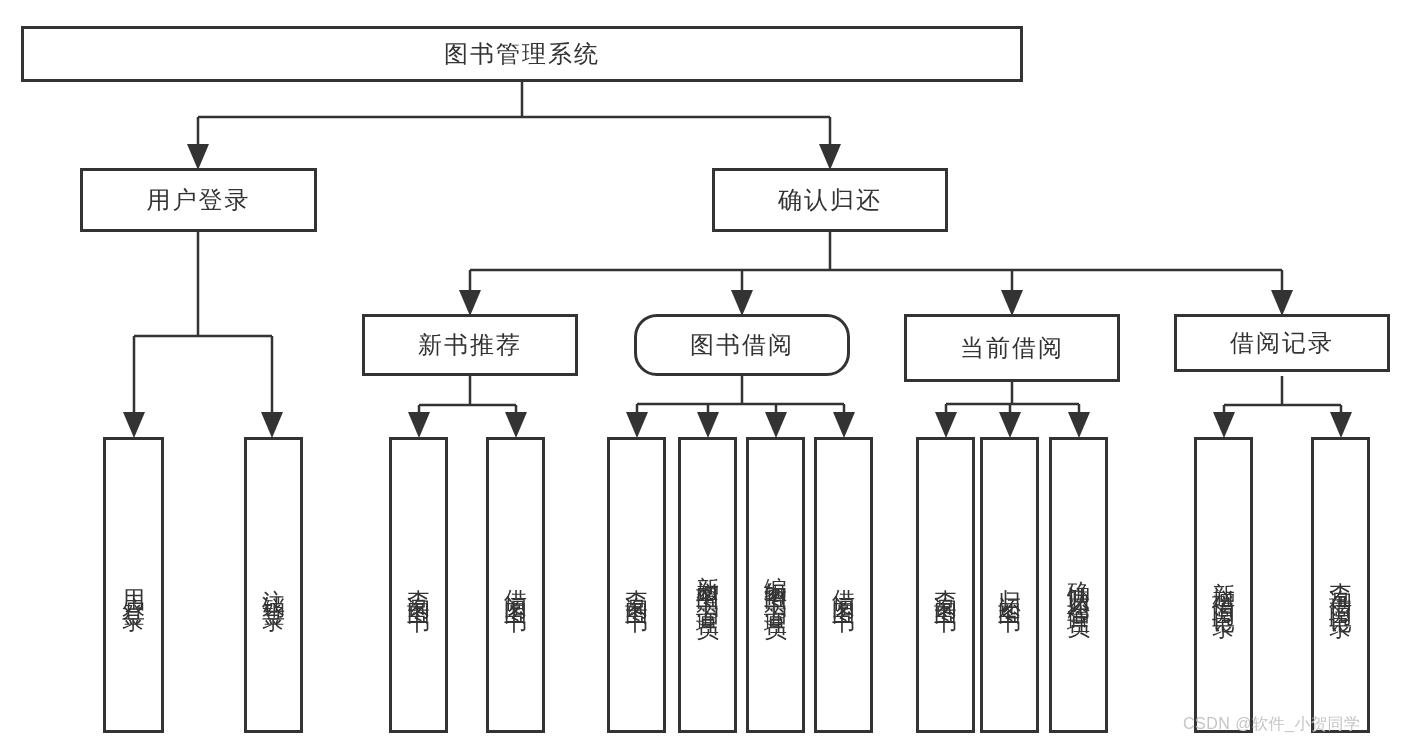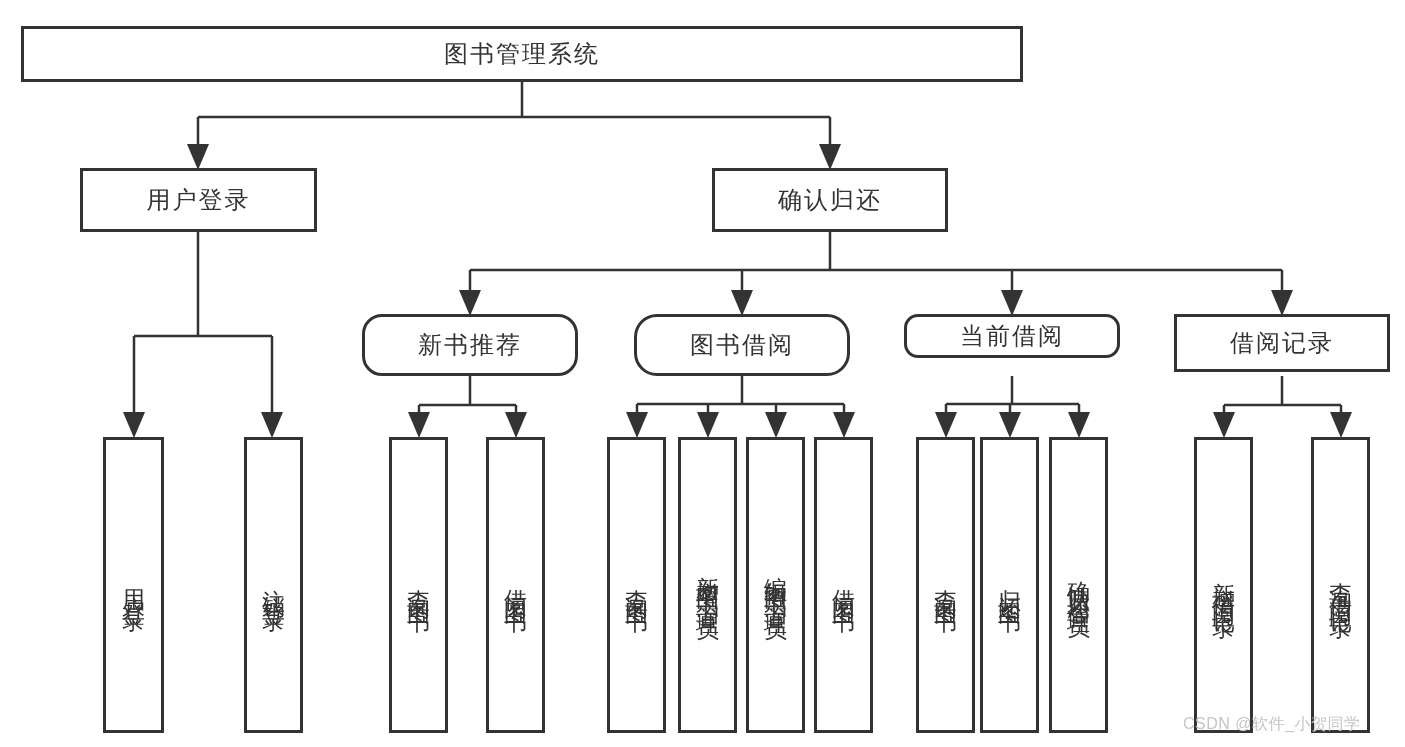--- a/index.html
+++ b/index.html
@@ -28,23 +28,23 @@
     border:3px solid var(--border);
     top:437px; width:59px; height:296px;
     writing-mode:vertical-rl; text-orientation:mixed;
     display:flex; align-items:center; justify-content:center;
     font-size:23px; letter-spacing:7px; line-height:1;
   }
 
   [data-name="node-root"]{left:21px; top:26px; width:1002px; height:56px;}
   [data-name="node-user-login"]{left:80px; top:168px; width:237px; height:64px;}
   [data-name="node-book-management"]{left:712px; top:168px; width:236px; height:64px;}
-  [data-name="node-new-book-recommend"]{left:362px; top:314px; width:216px; height:62px;border-radius:20px;}
+  [data-name="node-new-book-recommend"]{left:362px; top:314px; width:216px; height:62px;}
   [data-name="node-book-borrow"]{left:634px; top:314px; width:216px; height:62px;border-radius:23px;}
-  [data-name="node-current-borrow"]{left:904px; top:314px; width:216px; height:44px;border-radius:14px;}
+  [data-name="node-current-borrow"]{left:904px; top:314px; width:216px; height:68px;}
   [data-name="node-borrow-records"]{left:1174px; top:314px; width:216px; height:58px;}
 
   [data-name="leaf-user-login"]{left:103px; width:61px;}
   [data-name="leaf-logout"]{left:244px;}
   [data-name="leaf-nbr-query-books"]{left:389px;}
   [data-name="leaf-nbr-borrow-books"]{left:486px;}
   [data-name="leaf-bb-query-books"]{left:607px;}
   [data-name="leaf-bb-add-books"]{left:678px; letter-spacing:6px;}
   [data-name="leaf-bb-edit-books"]{left:746px; letter-spacing:6px;}
   [data-name="leaf-bb-borrow-books"]{left:814px;}

